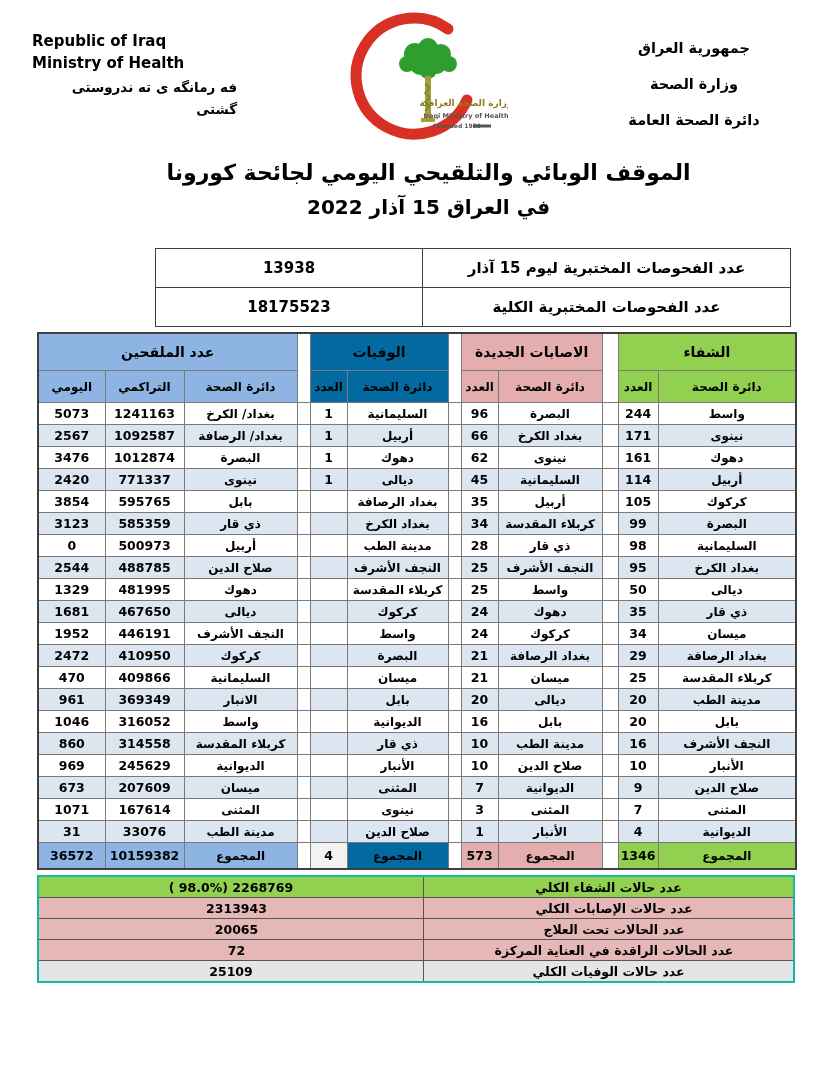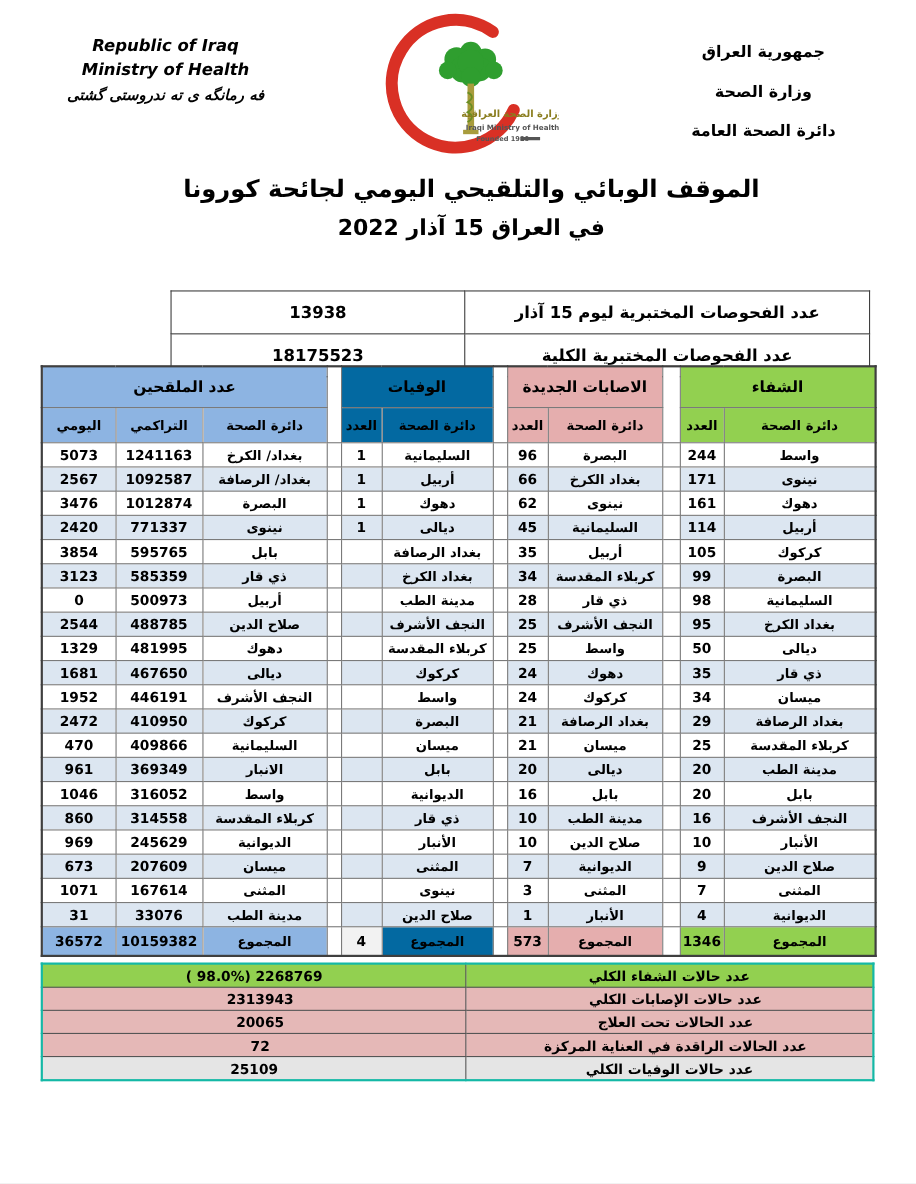--- a/index.html
+++ b/index.html
@@ -1,32 +1,32 @@
 <!DOCTYPE html>
 <html lang="ar"><head>
 <meta charset="utf-8">
 <style>
   html,body{margin:0;padding:0;background:#e8e8e8;}
   .page{position:relative;width:833px;height:1076px;background:#ffffff;margin:0 auto;
         font-family:"DejaVu Sans",sans-serif;font-weight:bold;color:#000;overflow:hidden;}
 
   
-  .hdr-left{position:absolute;left:48px;top:30px;width:205px;text-align:center;font-size:15px;line-height:22px;font-style:italic;}
+  .hdr-left{position:absolute;left:32px;top:30px;width:205px;font-size:15px;line-height:22px;}
   .hdr-left .kurdish{font-size:13.5px;margin-top:2px;}
   .hdr-right{position:absolute;right:44px;top:30px;width:190px;text-align:center;font-size:14.5px;line-height:36px;}
   .logo-wrap{position:absolute;left:333px;top:6px;width:175px;height:145px;}
 
   
   .title{position:absolute;left:12px;top:160px;width:100%;text-align:center;}
   .title .t1{font-size:22px;}
   .title .t2{font-size:20px;margin-top:10px;}
 
   
   table{border-collapse:collapse;}
-  .tests{position:absolute;left:155px;top:264px;width:636px;table-layout:fixed;}
+  .tests{position:absolute;left:155px;top:248px;width:636px;table-layout:fixed;}
   .tests td{border:1.8px solid #3f3f3f;height:36px;text-align:center;font-size:15px;font-weight:bold;}
   .tests .val{width:264px;}
   .tests .lbl{direction:rtl;}
 
   
   .main{position:absolute;left:37px;top:332px;width:758px;table-layout:fixed;font-size:12.5px;}
   .main th,.main td{border:1px solid #7a7a7a;text-align:center;padding:0;overflow:hidden;white-space:nowrap;}
   .main{border:2px solid #3f3f3f;}
   .main .hrow1 th{height:36px;font-size:14px;}
   .main .hrow2 th{height:31px;font-size:12px;}

